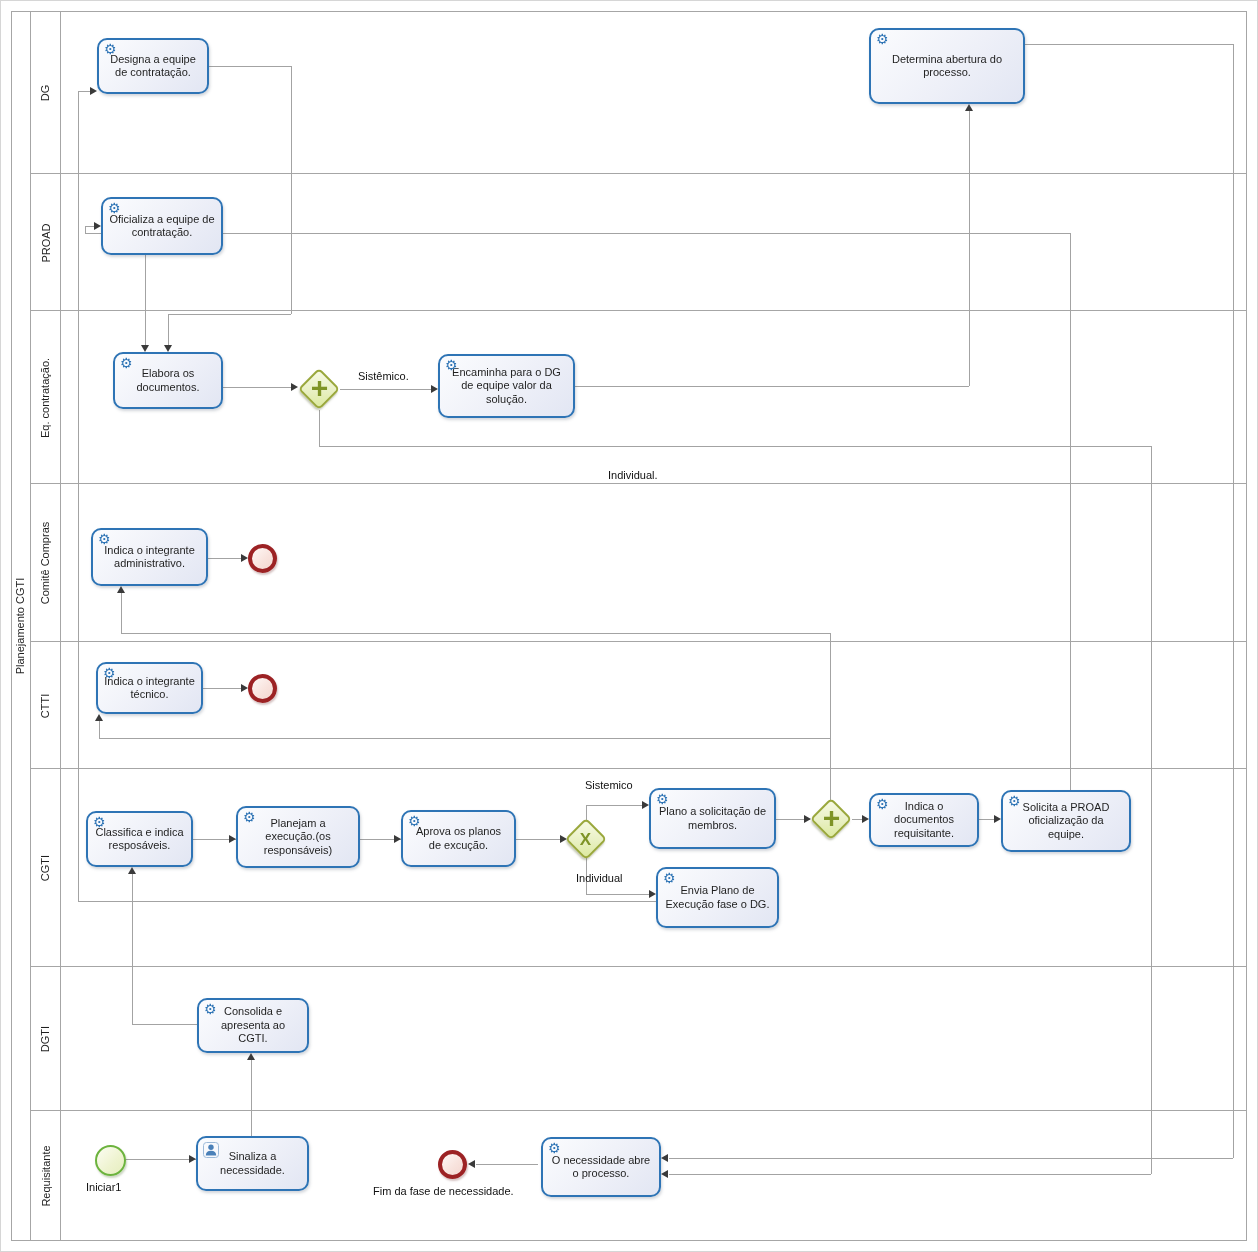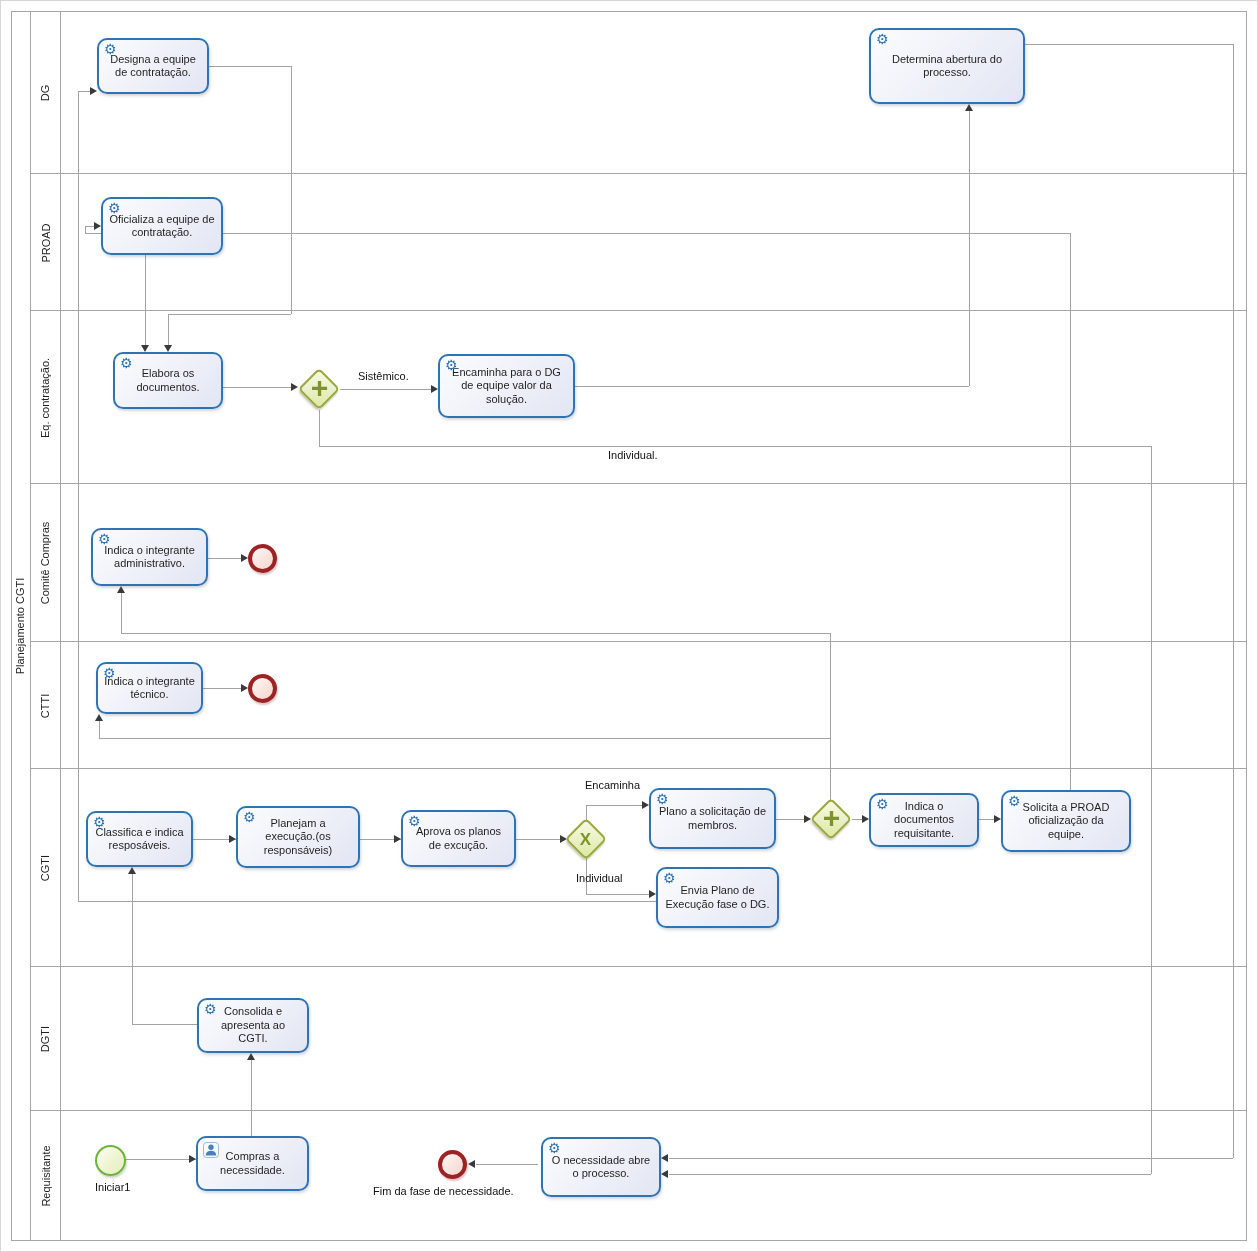--- a/index.html
+++ b/index.html
@@ -245,43 +245,43 @@
     <span>Consolida e apresenta ao CGTI.</span>
   </div>
   <div class="task" style="left:195px;top:1135px;width:113px;height:55px">
     <span class="usericon">
       <svg width="16" height="16" viewBox="0 0 16 16">
         <rect x="0.5" y="0.5" width="15" height="15" rx="3" fill="none" stroke="#9dbad8"></rect>
         <circle cx="8" cy="5.2" r="2.7" fill="#4a80b8"></circle>
         <path d="M2.8 13.6 Q2.8 8.8 8 8.8 Q13.2 8.8 13.2 13.6 Z" fill="#4a80b8"></path>
       </svg>
     </span>
-    <span>Compras a necessidade.</span>
+    <span>Sinaliza a necessidade.</span>
   </div>
   <div class="task" style="left:540px;top:1136px;width:120px;height:60px">
     <span class="gear">⚙</span>
     <span>O necessidade abre o processo.</span>
   </div>
 
   <div class="gw" style="left:303px;top:373px">
     <span class="sym sym-plus">+</span>
   </div>
   <div class="gw" style="left:570px;top:823px">
     <span class="sym sym-x">X</span>
   </div>
   <div class="gw" style="left:815px;top:803px">
     <span class="sym sym-plus">+</span>
   </div>
 
   <div class="ev ev-start" style="left:94px;top:1144px"></div>
-  <div class="flabel" style="left:94px;top:1180px">Iniciar1</div>
+  <div class="flabel" style="left:85px;top:1180px">Iniciar1</div>
 
   <div class="ev ev-end" style="left:247px;top:543px"></div>
   <div class="ev ev-end" style="left:247px;top:673px"></div>
   <div class="ev ev-end" style="left:437px;top:1149px"></div>
   <div class="flabel" style="left:372px;top:1184px">Fim da fase de necessidade.</div>
 
   <div class="flabel" style="left:357px;top:369px">Sistêmico.</div>
-  <div class="flabel" style="left:607px;top:448px">Individual.</div>
-  <div class="flabel" style="left:584px;top:778px">Encaminha</div>
+  <div class="flabel" style="left:607px;top:468px">Individual.</div>
+  <div class="flabel" style="left:584px;top:778px">Sistemico</div>
   <div class="flabel" style="left:575px;top:871px">Individual</div>
 
 </div>
 
 </body></html>

